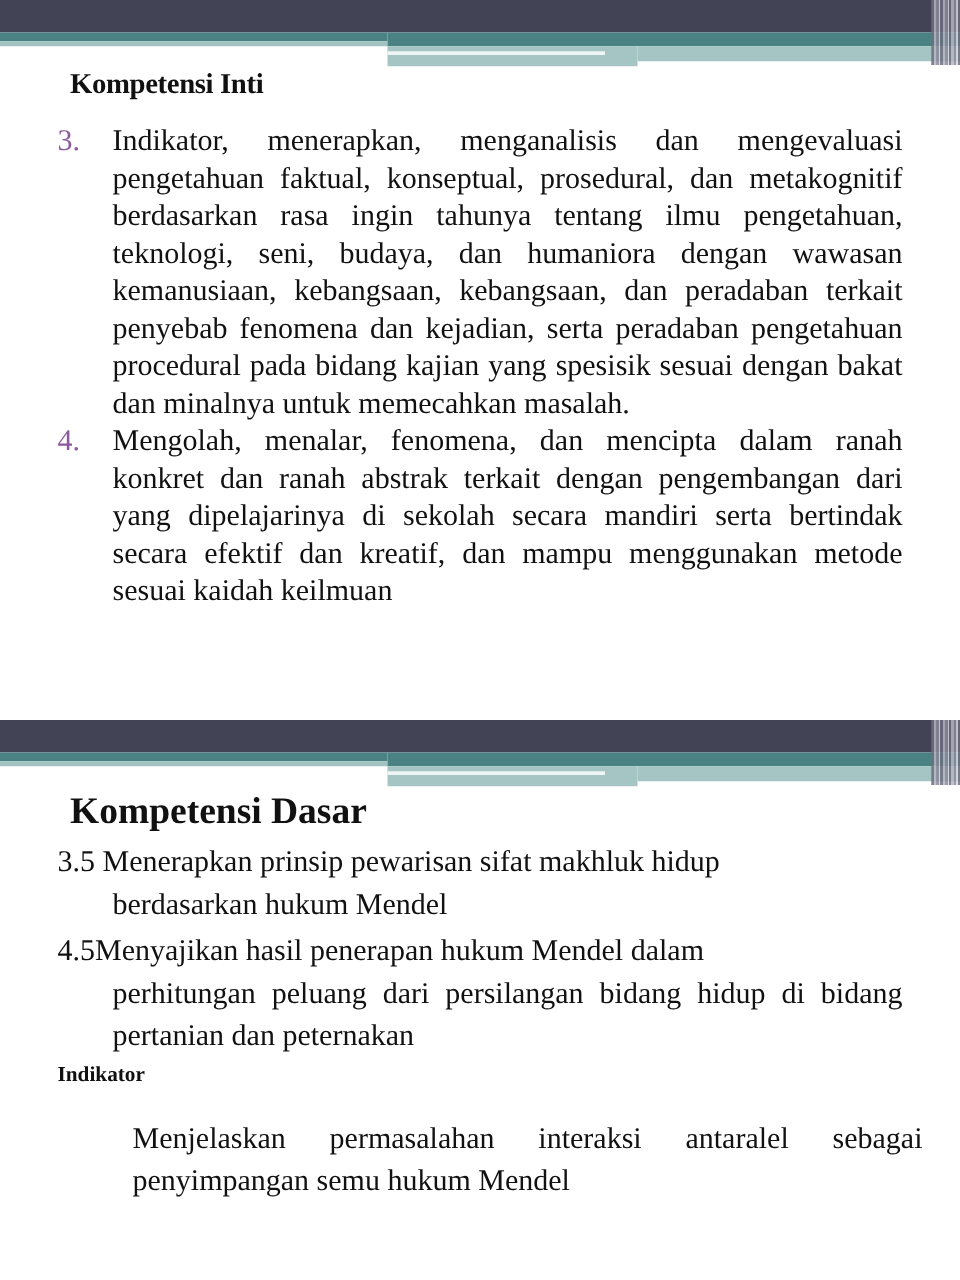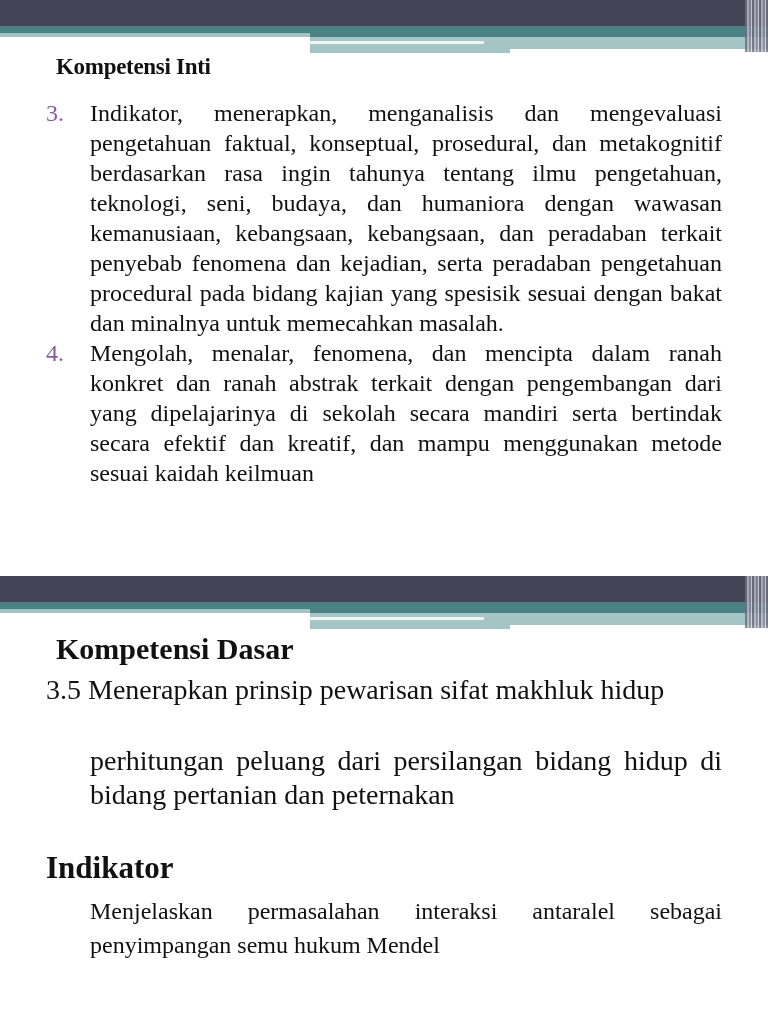--- a/index.html
+++ b/index.html
@@ -13,25 +13,25 @@
   .banner .light-right { position:absolute; left:310px; top:37px; width:200px; height:16px; background:#a5c5c4; }
   .banner .light-right2 { position:absolute; left:510px; top:37px; width:258px; height:12px; background:#a5c5c4; }
   .banner .white-line { position:absolute; left:310px; top:41px; width:174px; height:3px; background:#eef5f5; }
   .banner .stripes { position:absolute; left:745px; top:0; width:23px; height:52px;
     background: repeating-linear-gradient(90deg, #6e6e80 0 2px, #b5b5c3 2px 4px, #8a8a9a 4px 6px, #d8d8e0 6px 7px); opacity:0.85; }
   .slide-title { position:absolute; left:56px; top:54px; font-size:23px; font-weight:bold; margin:0; letter-spacing:-0.3px; }
   .list { position:absolute; left:46px; width:676px; margin:0; padding:0; list-style:none; }
   .item { position:relative; padding-left:44px; font-size:24px; line-height:30px; text-align:justify; }
   .item .num { position:absolute; left:0; top:0; color:#8b5a9e; }
   .sub-title { position:absolute; left:56px; top:632px; font-size:30px; font-weight:bold; margin:0; }
-  .kd { position:absolute; left:46px; width:676px; font-size:28px; line-height:34px; text-align:justify;font-family:Liberation Serif, serif; }
+  .kd { position:absolute; left:46px; width:676px; font-size:24px; line-height:34px; text-align:justify;font-family:Liberation Serif, serif; }
   .kd .first { display:block; }
   .kd .rest { display:block; padding-left:44px; }
-  .ind-title { position:absolute; left:46px; top:850px; font-size:31px; font-weight:bold; margin:0; }
-  .ind-text { position:absolute; left:90px; top:894px; width:632px; font-size:24px; line-height:34px; text-align:justify; }
+  .ind-title { position:absolute; left:46px; top:850px; font-size:17px; font-weight:bold; margin:0; }
+  .ind-text { position:absolute; left:106px; top:894px; width:632px; font-size:24px; line-height:34px; text-align:justify; }
 </style>
 </head>
 <body>
 
 <div class="banner" style="top:0;">
   <div class="navy"></div>
   <div class="teal-left"></div>
   <div class="teal-left-light"></div>
   <div class="teal-right"></div>
   <div class="light-right"></div>
@@ -78,20 +78,22 @@
   <div class="light-right"></div>
   <div class="light-right2"></div>
   <div class="white-line"></div>
   <div class="stripes"></div>
 </div>
 
 <h2 class="sub-title">Kompetensi Dasar</h2>
 
 <div class="kd" style="top:673px;">
   <span class="first">3.5 Menerapkan prinsip pewarisan sifat makhluk hidup</span>
+  <span class="rest">berdasarkan hukum Mendel</span>
 </div>
 
 <div class="kd" style="top:744px;">
+  <span class="first">4.5Menyajikan hasil penerapan hukum Mendel dalam</span>
   <span class="rest">perhitungan peluang dari persilangan bidang hidup di bidang pertanian dan peternakan</span>
 </div>
 
 <h2 class="ind-title">Indikator</h2>
 <div class="ind-text">Menjelaskan permasalahan interaksi antaralel sebagai penyimpangan semu hukum Mendel</div>
 
 </body></html>

